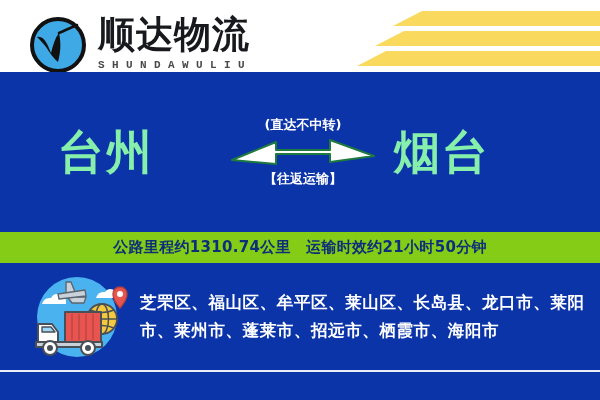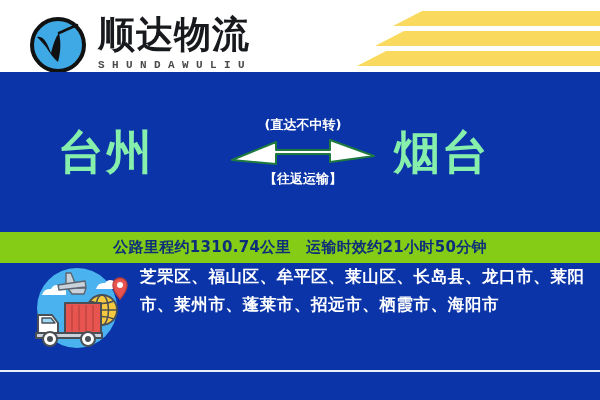--- a/index.html
+++ b/index.html
@@ -146,21 +146,21 @@
     letter-spacing: 0.3px;
     white-space: nowrap;
   }
 
   
   .coverage {
     position: absolute;
     left: 0; top: 263px;
     width: 600px; height: 107px;
     display: flex;
-    align-items: flex-start;
+    align-items: center;
     border-radius: 6px;
   }
   .coverage-icon {
     width: 110px; height: 90px;
     margin-left: 22px;
     flex: 0 0 auto;
   }
   .coverage-text {
     margin-left: 8px;
     margin-right: 14px;

